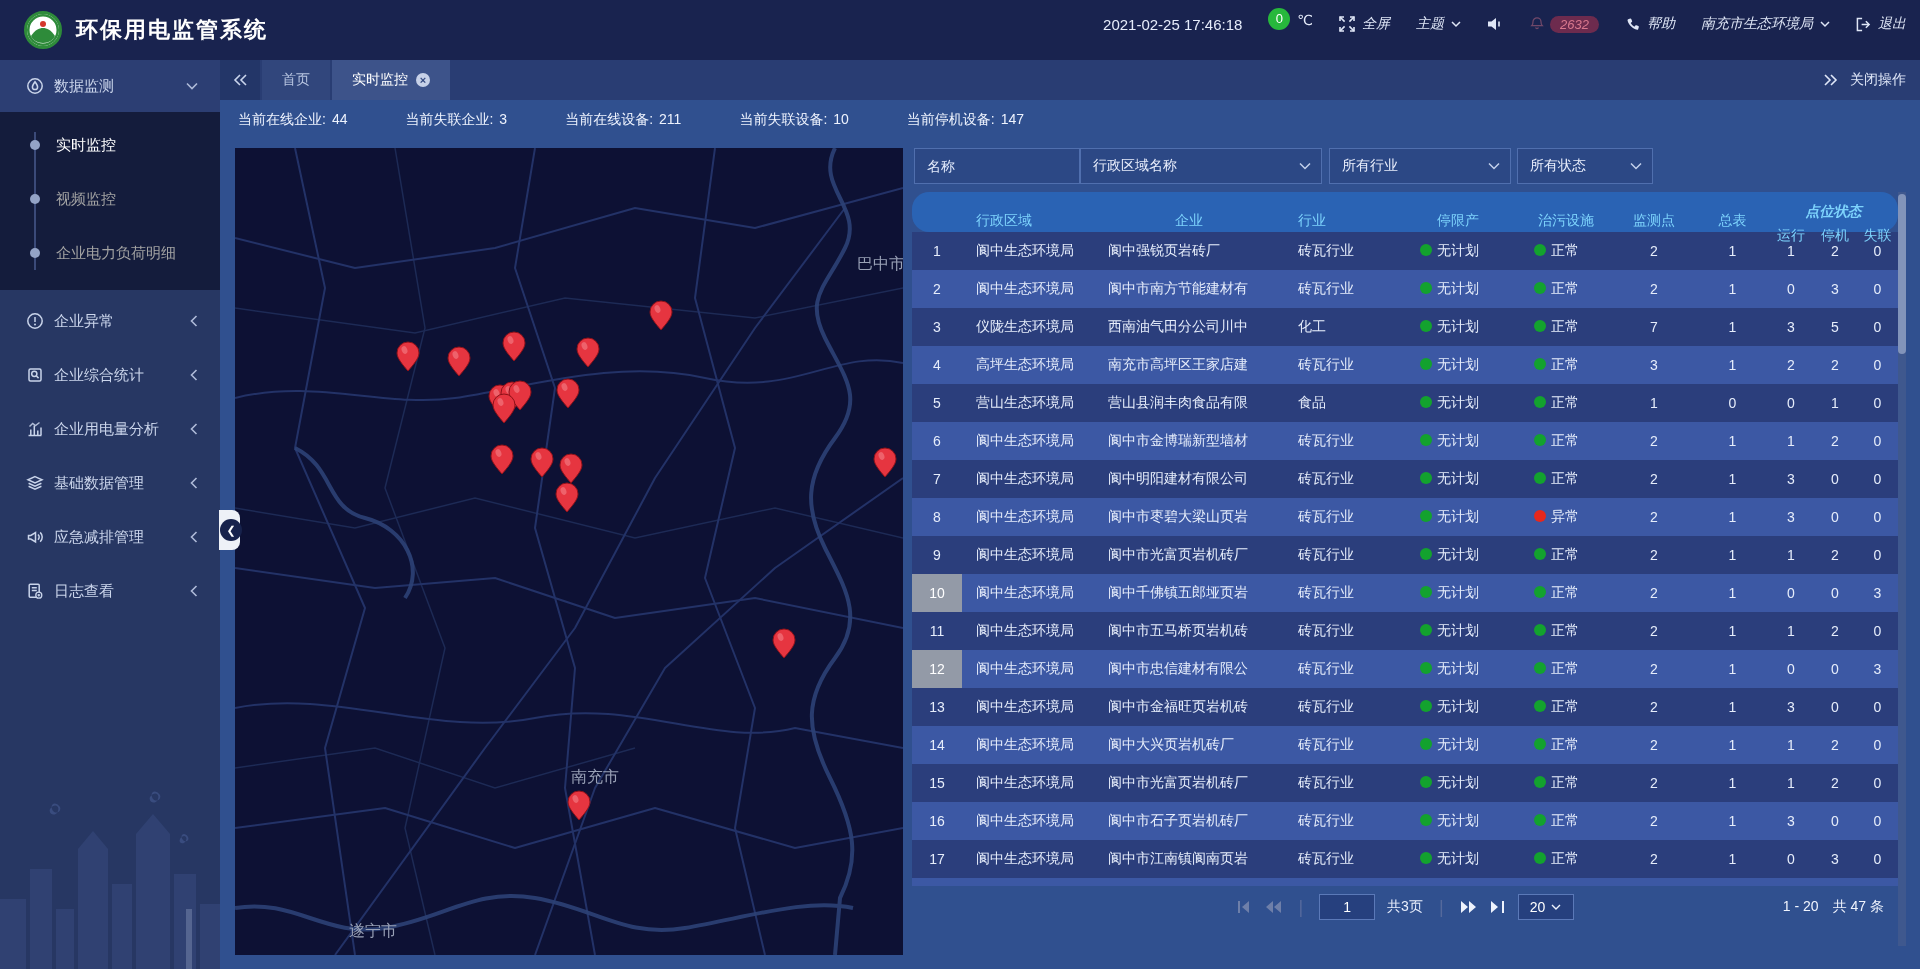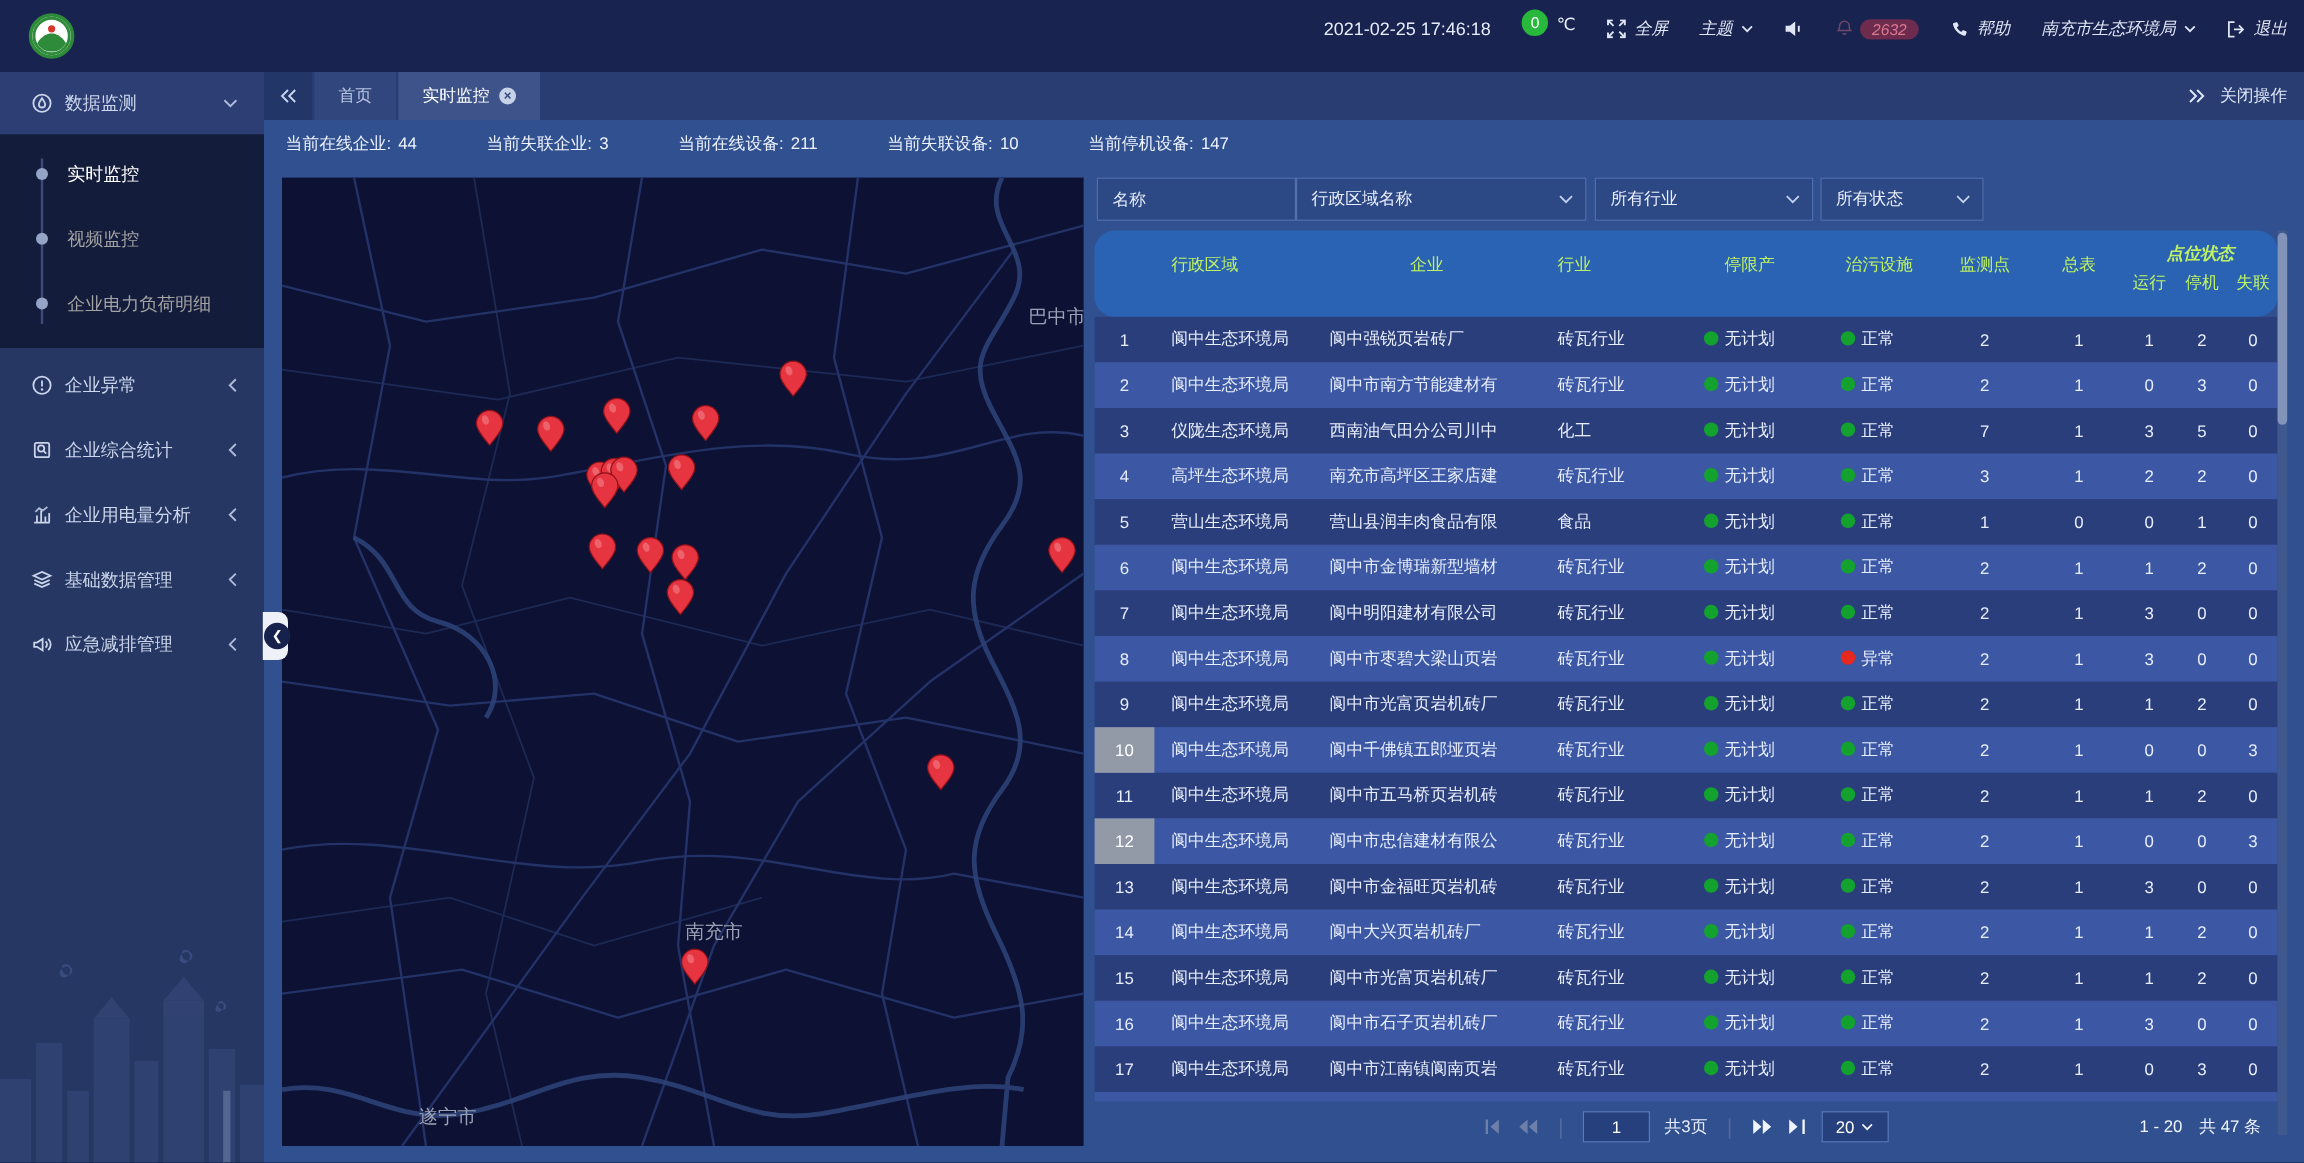--- a/index.html
+++ b/index.html
@@ -58,21 +58,21 @@
   #right-panel{position:absolute;left:692px;top:48px;width:994px;height:807px;}
   .filters{position:relative;height:36px;margin-bottom:8px;}
   .fbox{position:absolute;top:0;height:36px;background:#2c4885;border:1px solid #506fae;box-sizing:border-box;
         display:flex;align-items:center;padding:0 12px;color:#e9eefc;font-size:14px;cursor:pointer;}
   .fbox .fcaret{position:absolute;right:10px;display:flex;}
   input.fbox{cursor:text;}
   input.fbox::placeholder{color:#e2eafb;opacity:1;}
   
   :root{}
   .tgrid{display:grid;grid-template-columns:50px 132px 190px 112px 124px 92px 84px 73px 44px 44px 41px;}
-  #thead{width:986px;height:72px;background:#2a63b4;color:#bef264;grid-template-rows:30px 28px;border-radius:17px;}
+  #thead{width:986px;height:40px;background:#2a63b4;color:#7dd3fc;grid-template-rows:30px 28px;border-radius:17px;}
   #thead .h-main{grid-row:1/3;display:flex;align-items:center;}
   #thead .h-left{padding-left:14px;}
   #thead .h-center{justify-content:center;}
   #thead .h-group{grid-column:9/12;grid-row:1;display:flex;align-items:flex-end;justify-content:center;
                   font-style:italic;font-weight:bold;padding-bottom:1px;}
   #thead .h-sub{grid-row:2;display:flex;align-items:center;justify-content:center;}
   #tbody{width:986px;height:654px;overflow:hidden;}
   .trow{width:986px;height:38px;align-items:center;color:#e6edfb;cursor:pointer;}
   .trow.odd{background:#2b3e7c;}
   .trow.even{background:#3c58a4;}
@@ -104,20 +104,21 @@
 
   <div id="topbar">
     <div class="logo">
       <svg width="32" height="32" viewBox="0 0 32 32">
         <circle cx="16" cy="16" r="15" fill="#ffffff"></circle>
         <circle cx="16" cy="16" r="15" fill="none" stroke="#2e8b3a" stroke-width="3"></circle>
         <circle cx="16" cy="10" r="3" fill="#d4372c"></circle>
         <path d="M4 22c4-6 8-8 12-8s8 2 12 8c-2 4-6 7-12 7s-10-3-12-7z" fill="#2e8b3a"></path>
       </svg>
     </div>
+    <div class="app-title">环保用电监管系统</div>
     <div class="tb-right">
       <span class="tb-item tb-datetime">2021-02-25  17:46:18</span>
       <span class="tb-item">
         <span class="temp-badge">0</span>
         <span class="temp-unit">℃</span>
       </span>
       <span class="tb-item btn">
         <svg width="16" height="16" viewBox="0 0 16 16">
           <path d="M1 5V1h4M11 1h4v4M15 11v4h-4M5 15H1v-4" fill="none" stroke="#dfe6f6" stroke-width="1.6"></path>
           <path d="M1 1l4.6 4.6M15 1l-4.6 4.6M15 15l-4.6-4.6M1 15l4.6-4.6" stroke="#dfe6f6" stroke-width="1.6"></path>
@@ -264,20 +265,36 @@
               <path d="M14.2 4.4c2.7 2.7 2.7 6.7 0 9.4" fill="none" stroke="#c9d4ea" stroke-width="1.5"></path>
             </svg>
           </span>
     <span class="mi-label">应急减排管理</span>
     <span class="mi-caret">
             <svg width="8" height="12" viewBox="0 0 8 12">
               <path d="M6.5 1l-5 5 5 5" fill="none" stroke="#aebad8" stroke-width="1.6"></path>
             </svg>
           </span>
         </div>
+        <div class="menu-item">
+    <span class="mi-icon">
+            <svg width="18" height="18" viewBox="0 0 18 18">
+              <rect x="3.2" y="2.2" width="10" height="13" rx="1" fill="none" stroke="#c9d4ea" stroke-width="1.5"></rect>
+              <path d="M5.8 5.8h5M5.8 8.6h5" fill="none" stroke="#c9d4ea" stroke-width="1.5"></path>
+              <circle cx="12.8" cy="13.2" r="3" fill="#273763" stroke="#c9d4ea" stroke-width="1.3"></circle>
+              <path d="M12.8 11.9v2.6M11.5 13.2h2.6" stroke="#c9d4ea" stroke-width="1.2"></path>
+            </svg>
+          </span>
+    <span class="mi-label">日志查看</span>
+    <span class="mi-caret">
+            <svg width="8" height="12" viewBox="0 0 8 12">
+              <path d="M6.5 1l-5 5 5 5" fill="none" stroke="#aebad8" stroke-width="1.6"></path>
+            </svg>
+          </span>
+        </div>
       </div>
     <svg class="skyline" viewBox="0 0 220 190">
       <g fill="#36497c">
         <rect x="0" y="120" width="26" height="70"></rect>
           <rect x="30" y="90" width="22" height="100"></rect>
         <rect x="56" y="130" width="18" height="60"></rect>
           <rect x="78" y="70" width="30" height="120"></rect>
         <rect x="112" y="105" width="20" height="85"></rect>
           <rect x="136" y="55" width="34" height="135"></rect>
         <rect x="174" y="95" width="22" height="95"></rect>

